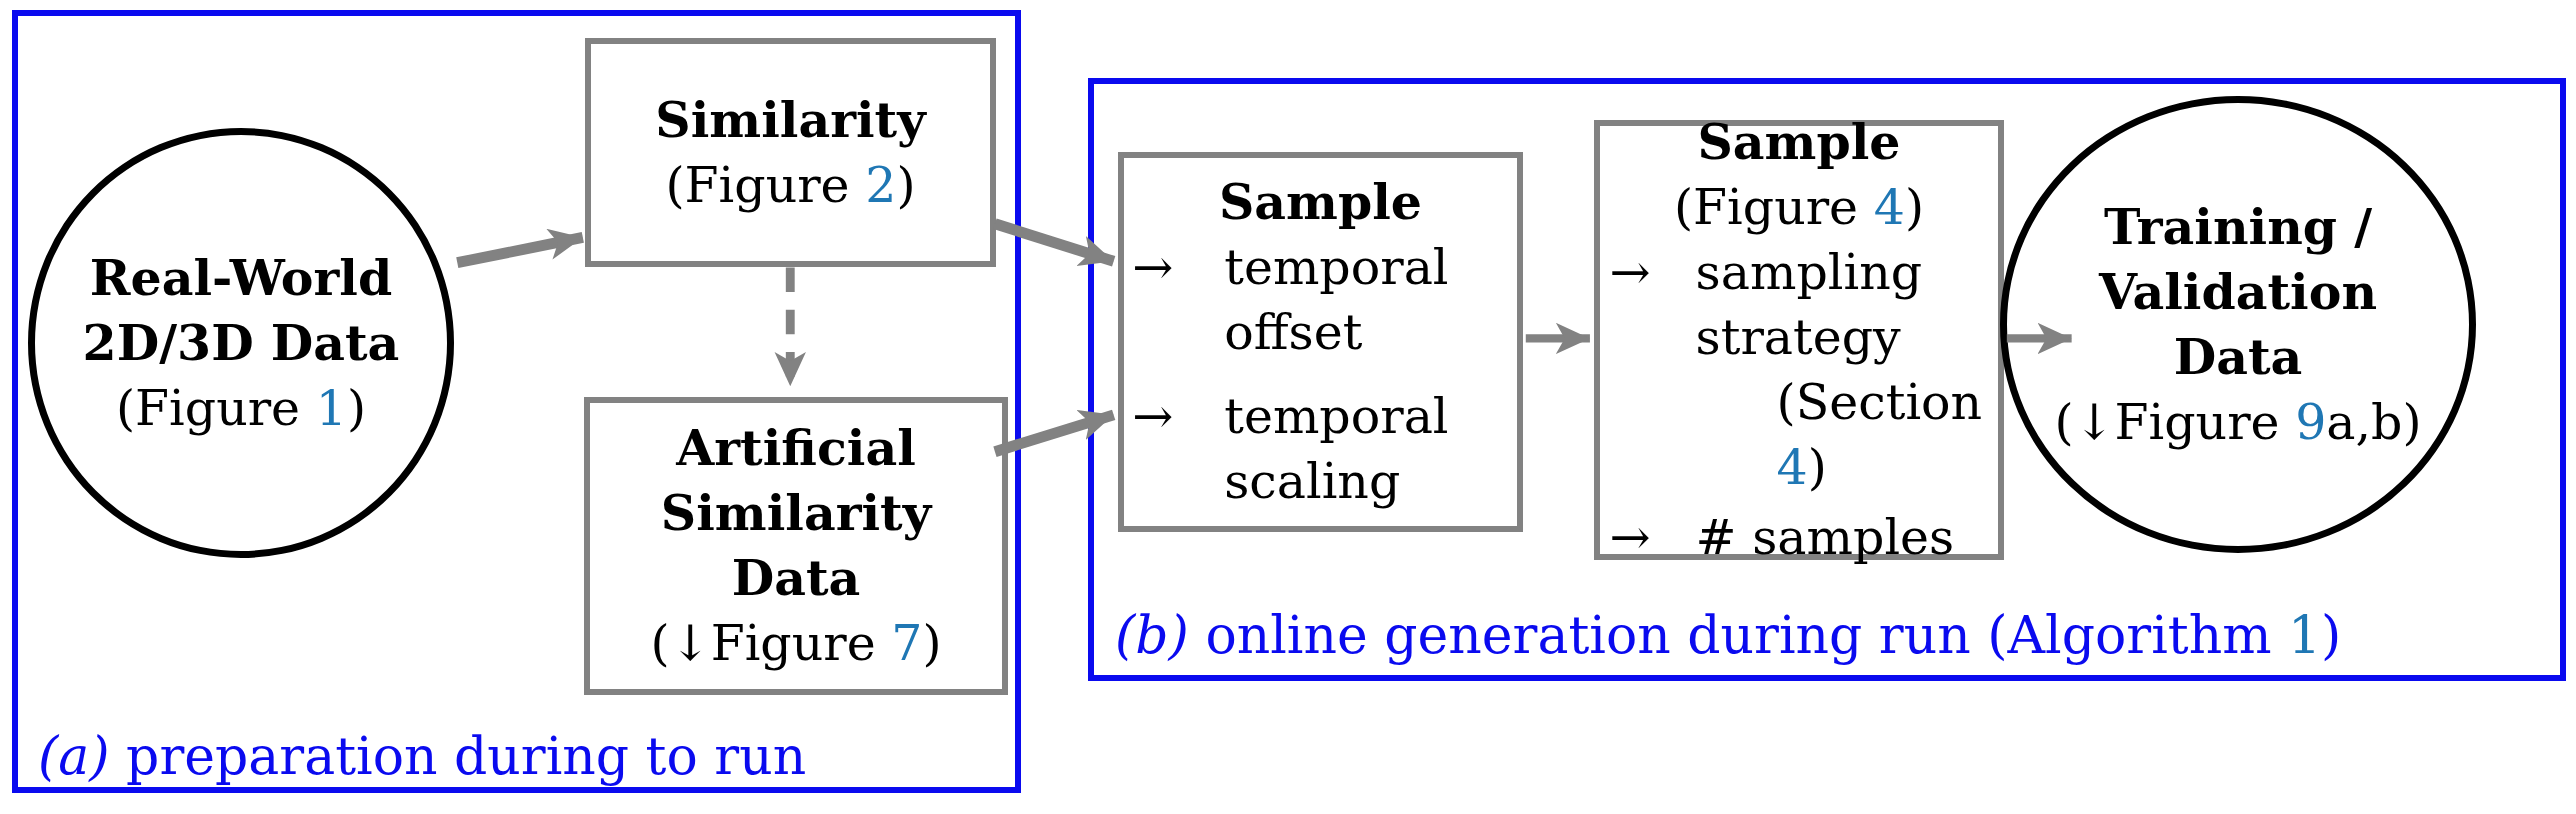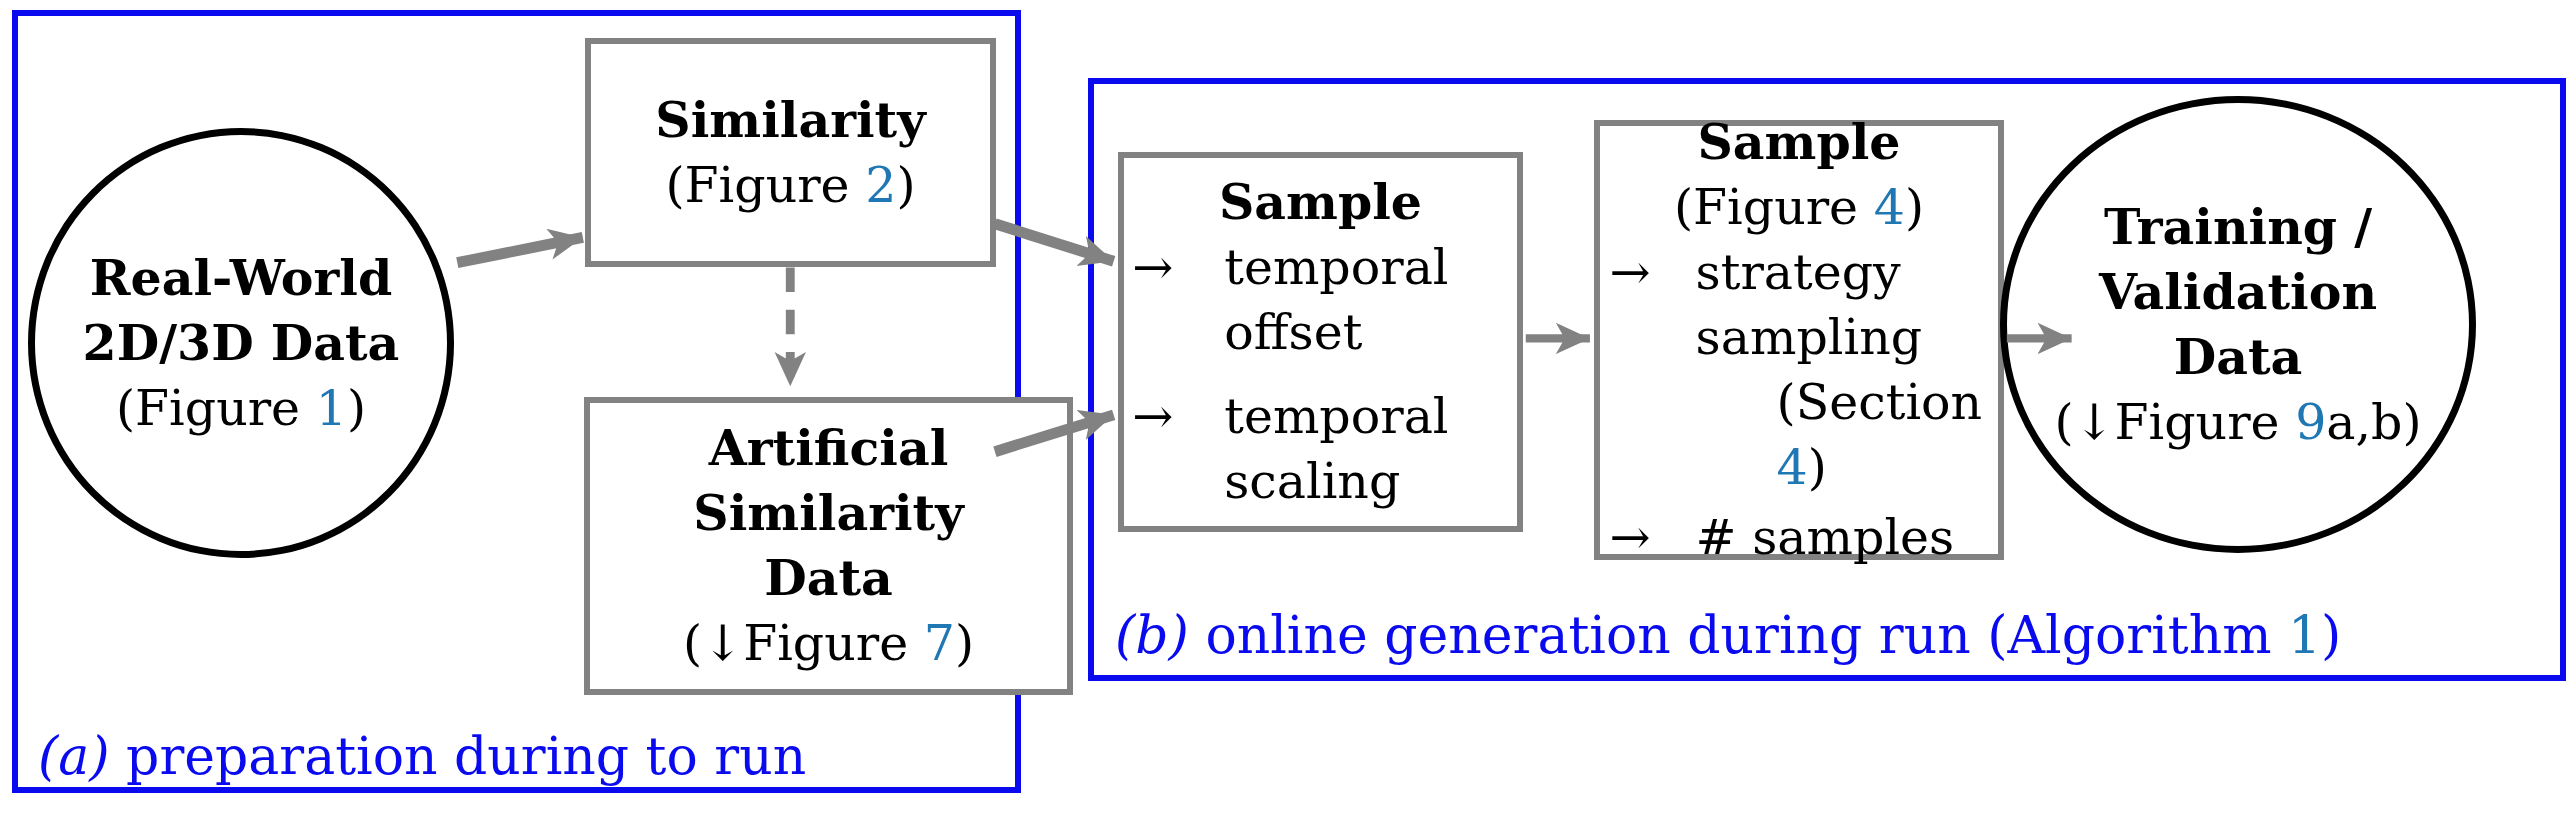--- a/index.html
+++ b/index.html
@@ -45,21 +45,21 @@
   <span class="tl b">Real-World</span>
   <span class="tl b">2D/3D Data</span>
   <span class="tl ref"><span>(Figure </span><span class="num">1</span><span>)</span></span>
 </div>
 
 <div class="node rect" style="left:585px;top:38px;width:411px;height:229px">
   <span class="tl b">Similarity</span>
   <span class="tl ref"><span>(Figure </span><span class="num">2</span><span>)</span></span>
 </div>
 
-<div class="node rect" style="left:584px;top:397px;width:489px;height:298px">
+<div class="node rect" style="left:584px;top:397px;width:424px;height:298px">
   <span class="tl b">Artificial</span>
   <span class="tl b">Similarity</span>
   <span class="tl b">Data</span>
   <span class="tl ref"><span>(↓Figure </span><span class="num">7</span><span>)</span></span>
 </div>
 
 <div class="node rect" style="left:1118px;top:152px;width:405px;height:380px">
   <span class="tl b">Sample</span>
   <div class="row row-m">
     <span class="bul-m">→</span>
@@ -76,22 +76,22 @@
       </span>
   </div>
 </div>
 
 <div class="node rect" style="left:1594px;top:120px;width:410px;height:440px">
   <span class="tl b">Sample</span>
   <span class="tl ref"><span>(Figure </span><span class="num">4</span><span>)</span></span>
   <div class="row row-s">
     <span class="bul-s">→</span>
     <span>
+        <span class="tl">sampling</span>
         <span class="tl">strategy</span>
-        <span class="tl">sampling</span>
         <span class="tl indent"><span>(Section </span><span class="num">4</span><span>)</span></span>
       </span>
   </div>
   <div class="row row-s mt8">
     <span class="bul-s">→</span>
     <span># samples</span>
   </div>
 </div>
 
 <div class="node ellipse" style="left:2000px;top:96px;width:476px;height:457px">

